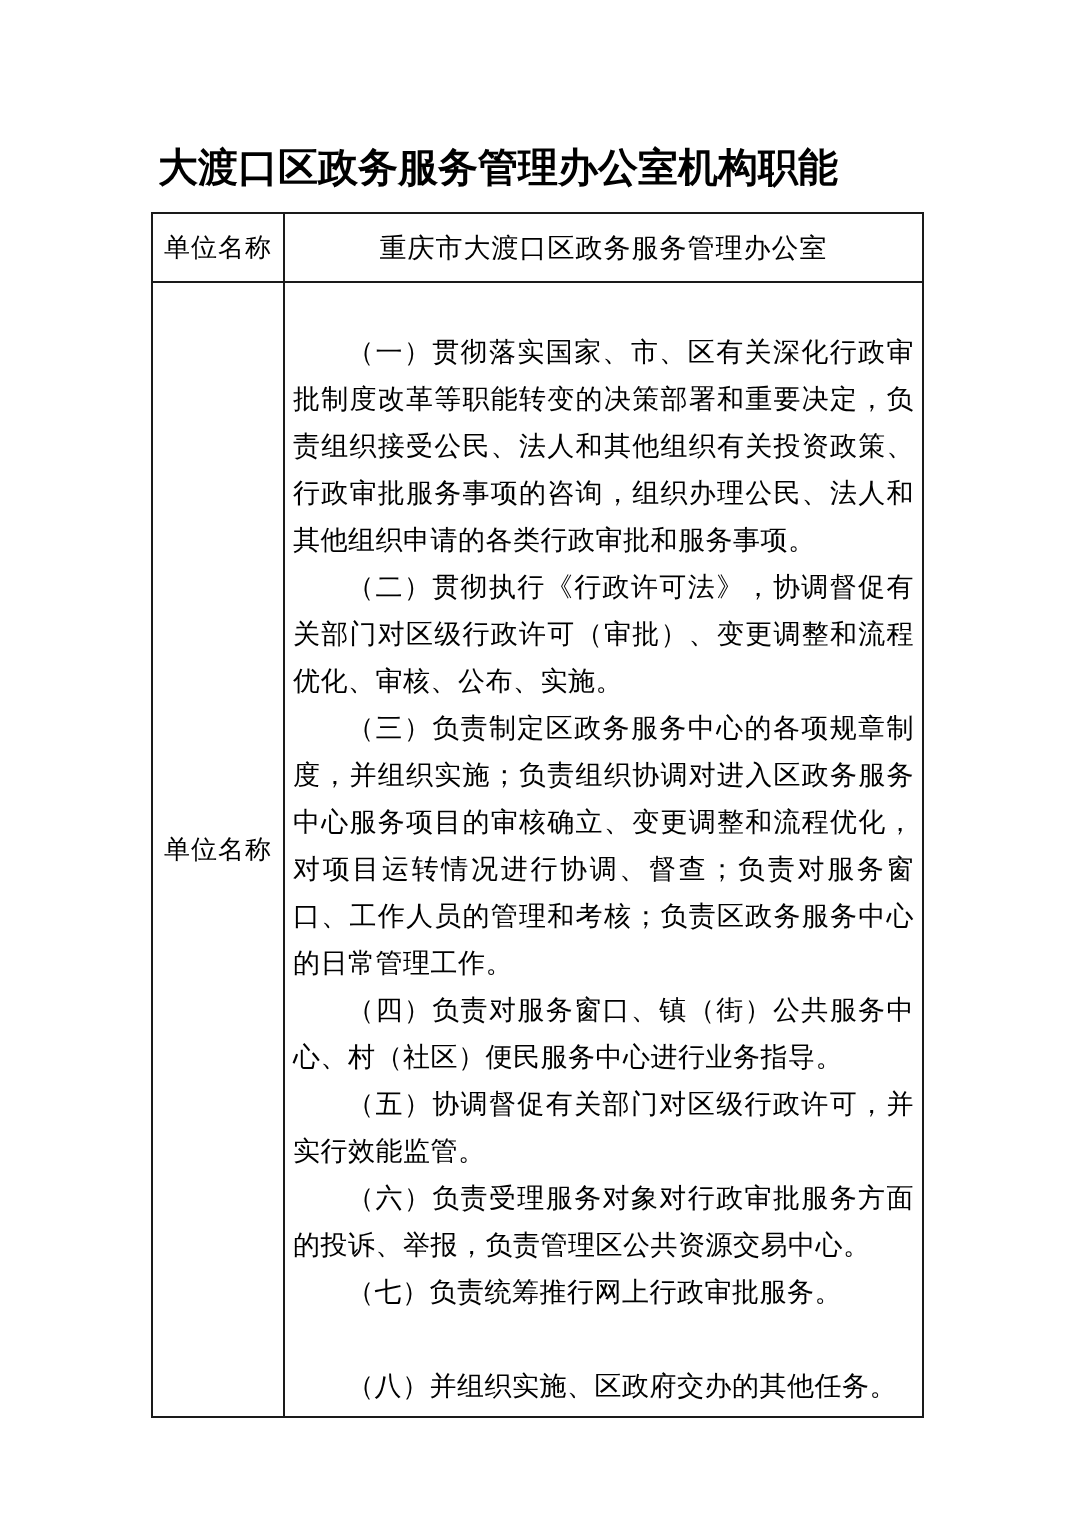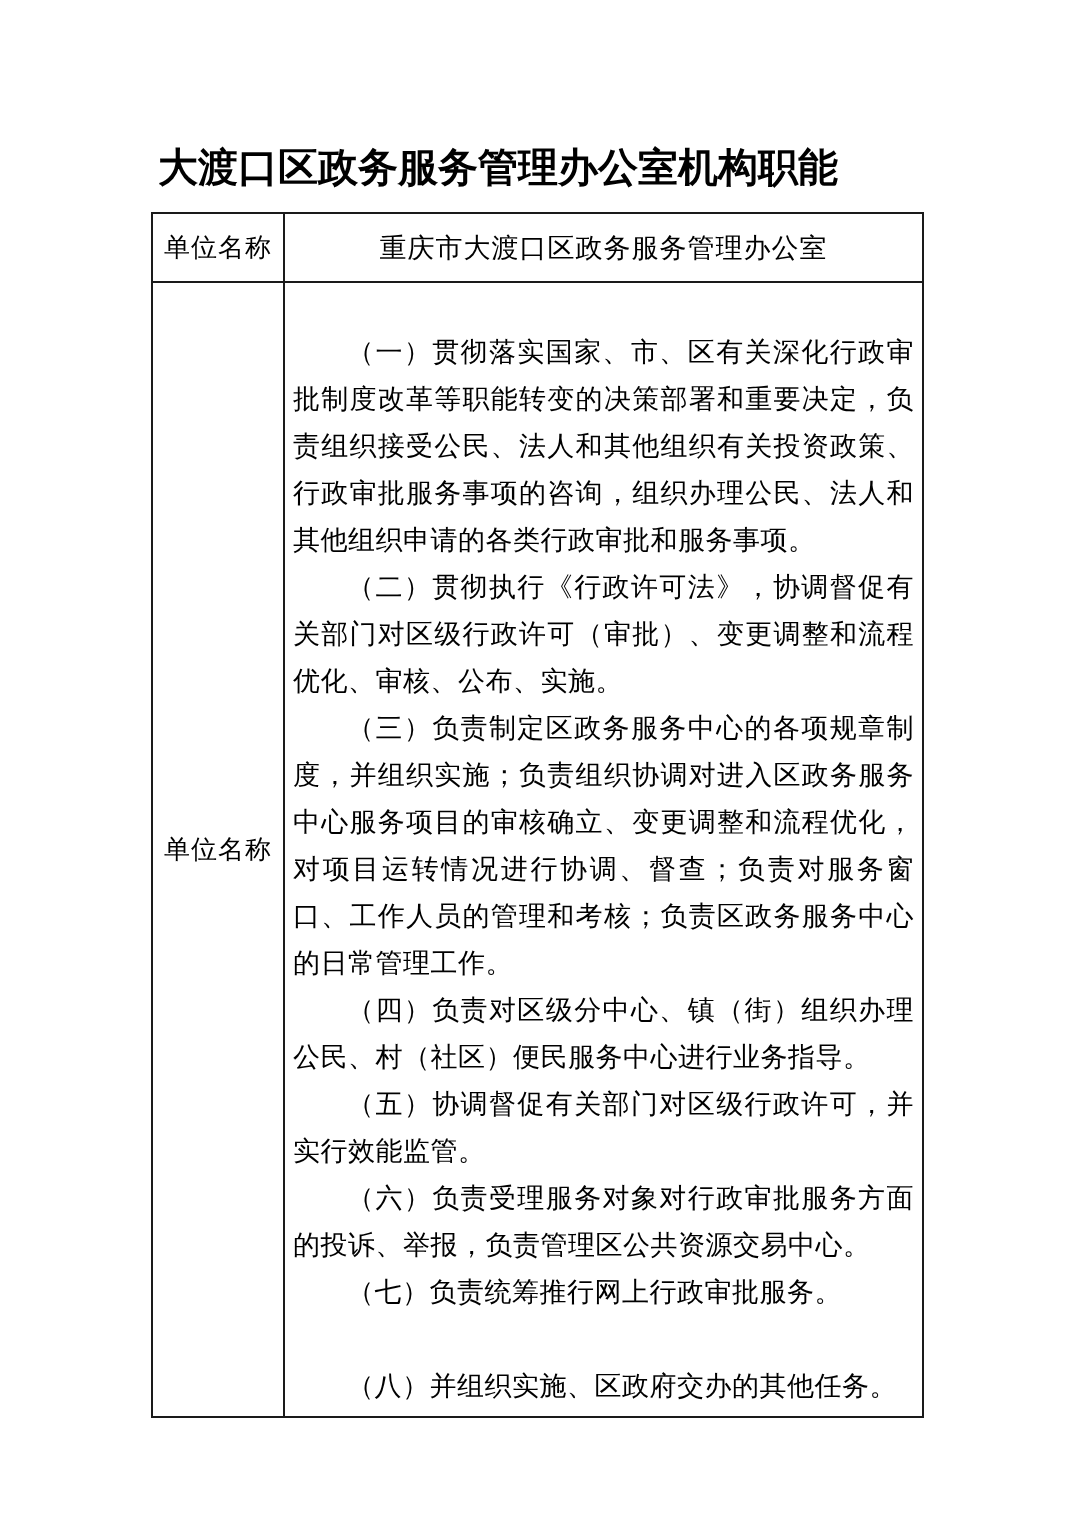--- a/index.html
+++ b/index.html
@@ -92,21 +92,21 @@
       <tr class="unit-name-row">
         <td class="label-cell">单位名称</td>
         <td class="name-cell">重庆市大渡口区政务服务管理办公室</td>
       </tr>
       <tr class="duties-row">
         <td class="label-cell">单位名称</td>
         <td class="duties-cell">
             <p class="duty-para">（一）贯彻落实国家、市、区有关深化行政审批制度改革等职能转变的决策部署和重要决定，负责组织接受公民、法人和其他组织有关投资政策、行政审批服务事项的咨询，组织办理公民、法人和其他组织申请的各类行政审批和服务事项。</p>
             <p class="duty-para">（二）贯彻执行《行政许可法》，协调督促有关部门对区级行政许可（审批）、变更调整和流程优化、审核、公布、实施。</p>
             <p class="duty-para">（三）负责制定区政务服务中心的各项规章制度，并组织实施；负责组织协调对进入区政务服务中心服务项目的审核确立、变更调整和流程优化，对项目运转情况进行协调、督查；负责对服务窗口、工作人员的管理和考核；负责区政务服务中心的日常管理工作。</p>
-            <p class="duty-para">（四）负责对区级分中心、镇（街）组织办理公民、村（社区）便民服务中心进行业务指导。</p>
+            <p class="duty-para">（四）负责对服务窗口、镇（街）公共服务中心、村（社区）便民服务中心进行业务指导。</p>
             <p class="duty-para">（五）协调督促有关部门对区级行政许可，并实行效能监管。</p>
             <p class="duty-para">（六）负责受理服务对象对行政审批服务方面的投诉、举报，负责管理区公共资源交易中心。</p>
             <p class="duty-para">（七）负责统筹推行网上行政审批服务。</p>
             <p class="duty-para blank">&nbsp;</p>
             <p class="duty-para">（八）并组织实施、区政府交办的其他任务。</p>
           </td>
       </tr>
     </tbody>
   </table>
 

